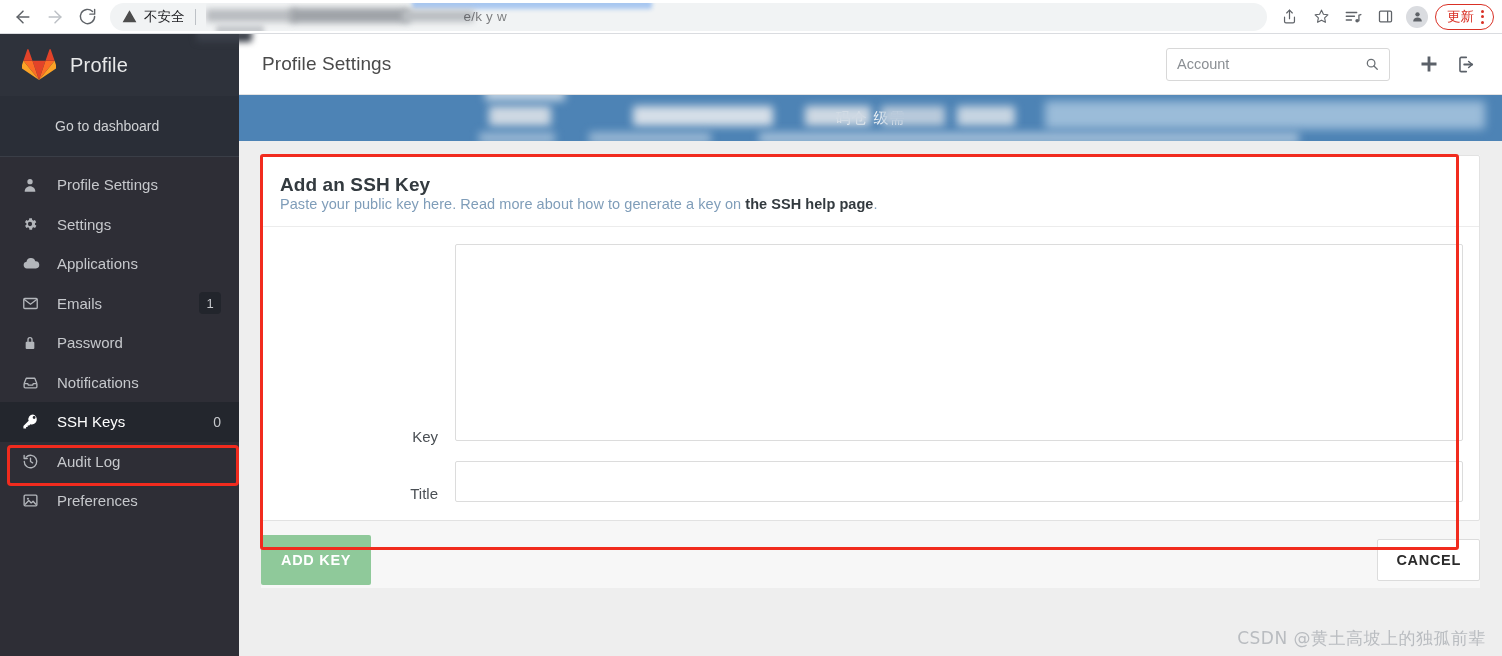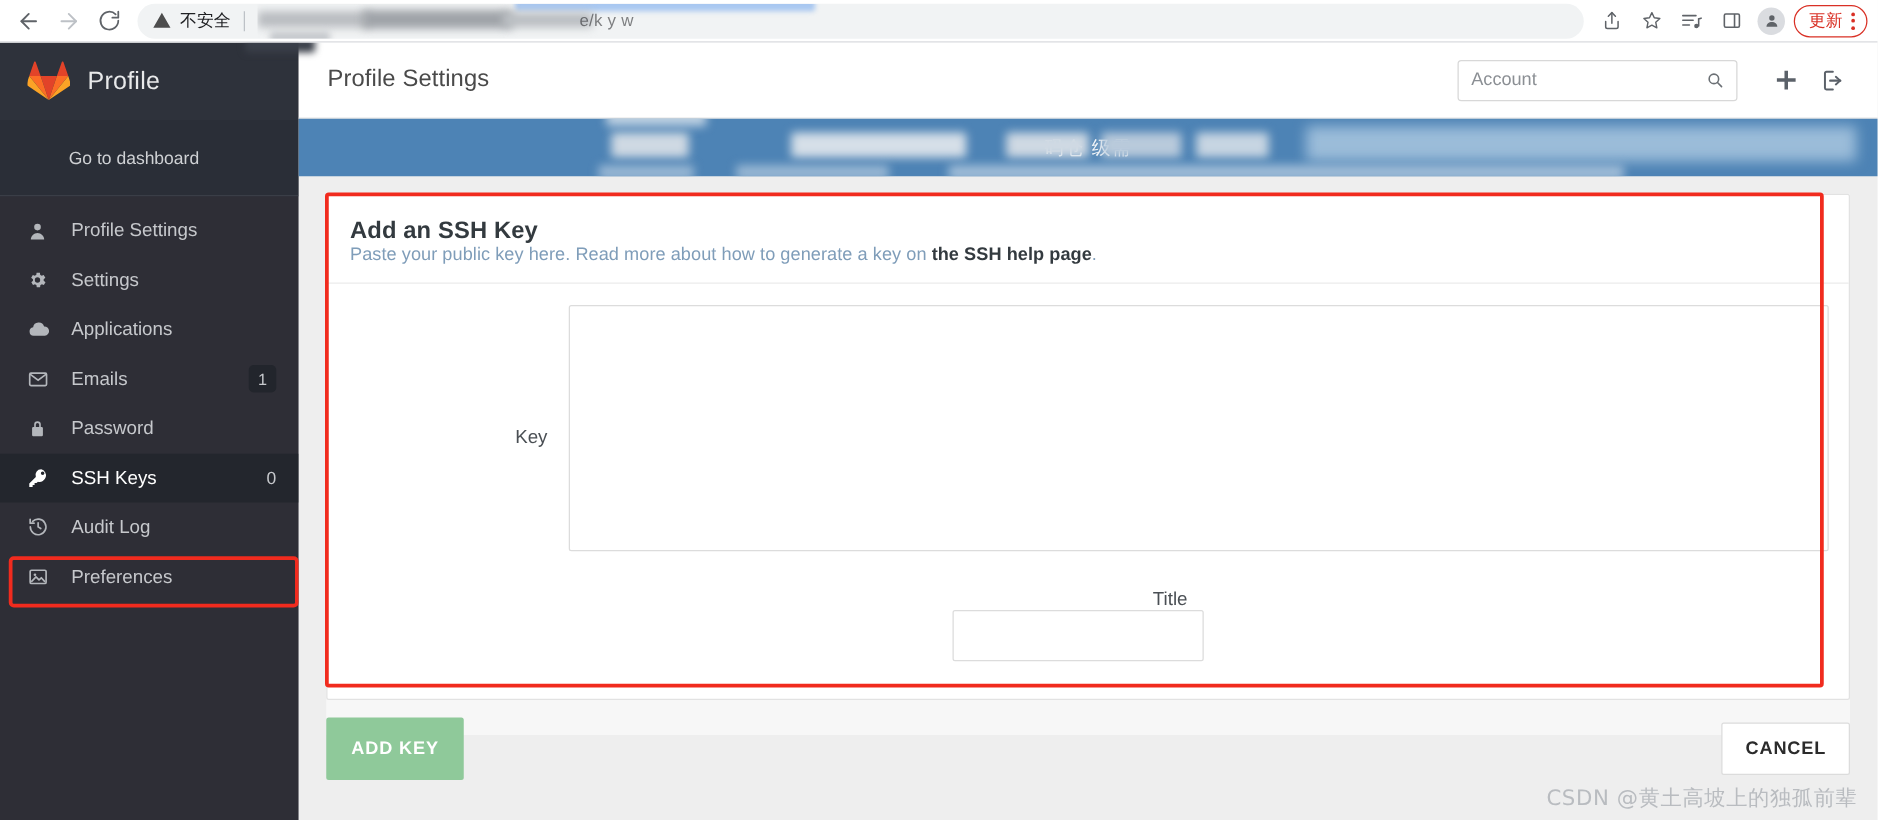--- a/index.html
+++ b/index.html
@@ -201,22 +201,22 @@
     font-size: 19px; color: #333a3f; font-weight: bold;
     margin: 0 0 0 0; letter-spacing: .1px;
   }
   .panel-desc {
     font-size: 14.5px; color: #7f9db9; margin: 0;
     letter-spacing: .05px;
   }
   .panel-desc .lnk { color: #333a3f; font-weight: bold; }
   .panel-body { border-top: 1px solid #ececec; padding: 17px 0 12px 0; }
 
-  .form-row { display: flex; align-items: center; margin-bottom: 16px; }
-  .form-row:last-child { margin-bottom: 18px; flex-direction: column; }
+  .form-row { display: flex; align-items: flex-end; margin-bottom: 16px; }
+  .form-row:last-child { margin-bottom: 6px; }
   .form-label {
     width: 193px; text-align: right; padding-right: 17px; padding-top: 9px;
     font-size: 15px; color: #4a4f54;
   }
   .form-ctrl { flex: 1; padding-right: 16px; }
   .ta {
     width: 100%; height: 197px;
     border: 1px solid #dcdcdc; border-radius: 2px;
     background: #fff; resize: none;
     font-family: "Liberation Mono", monospace; font-size: 13px;
@@ -428,20 +428,30 @@
 
     <div class="nav-item">
       <span class="ic">
         <svg width="16" height="16" viewBox="0 0 24 24" fill="currentColor">
             <path d="M17 10h-1V7a4 4 0 1 0-8 0v3H7a1.5 1.5 0 0 0-1.5 1.5v8A1.5 1.5 0 0 0 7 21h10a1.5 1.5 0 0 0 1.5-1.5v-8A1.5 1.5 0 0 0 17 10zm-7-3a2 2 0 1 1 4 0v3h-4z"></path>
           </svg>
       </span>
       <span class="lbl">Password</span>
     </div>
 
+    <div class="nav-item">
+      <span class="ic">
+        <svg width="17" height="17" viewBox="0 0 24 24" fill="none" stroke="currentColor" stroke-width="1.9" stroke-linejoin="round">
+            <path d="M3 13.5V18a1.5 1.5 0 0 0 1.5 1.5h15A1.5 1.5 0 0 0 21 18v-4.5"></path>
+            <path d="M3 13.5 6 6h12l3 7.5"></path>
+            <path d="M3 13.5h5l1 2.2h6l1-2.2h5"></path>
+          </svg>
+      </span>
+      <span class="lbl">Notifications</span>
+    </div>
 
     <div class="nav-item active">
       <span class="ic">
         <svg width="17" height="17" viewBox="0 0 24 24" fill="currentColor">
             <path d="M15.5 2a6.5 6.5 0 0 0-6.1 8.8L2 18.2V22h3.8v-2.2H8v-2.2h2.2l1.6-1.6A6.5 6.5 0 1 0 15.5 2zm1.6 6.4a2 2 0 1 1 0-4 2 2 0 0 1 0 4z"></path>
           </svg>
       </span>
       <span class="lbl">SSH Keys</span>
       <span class="cnt">0</span>
     </div>

